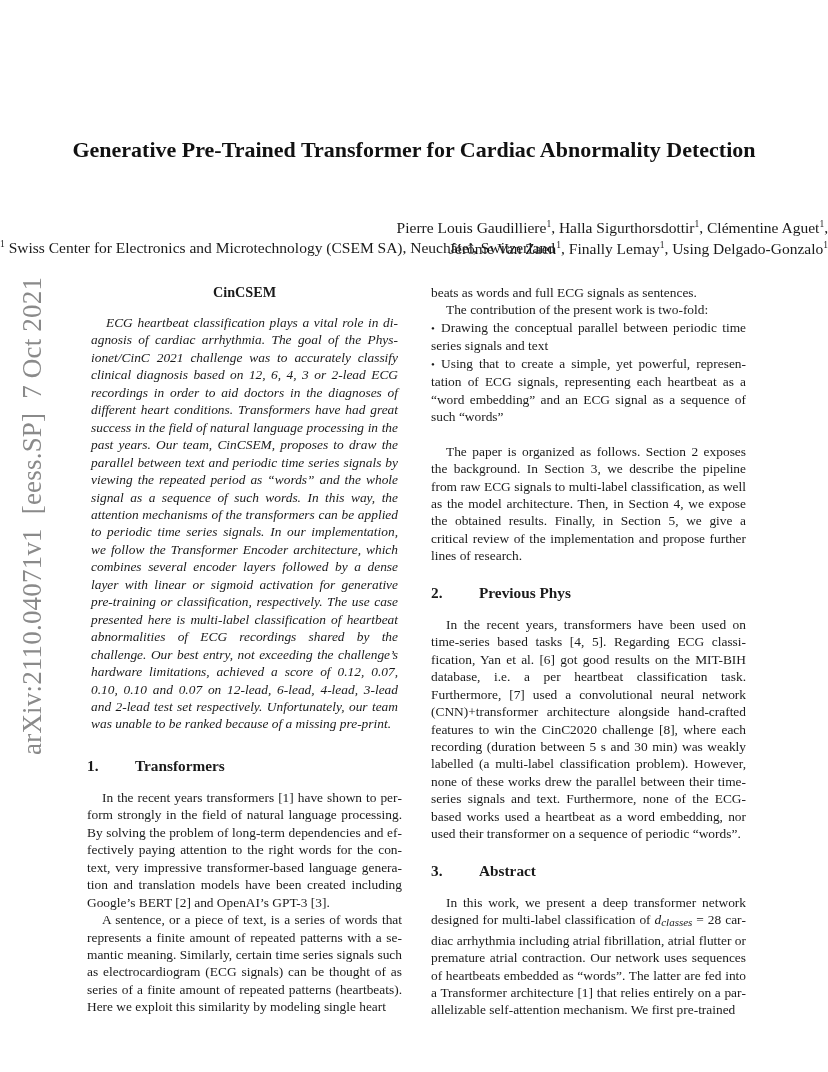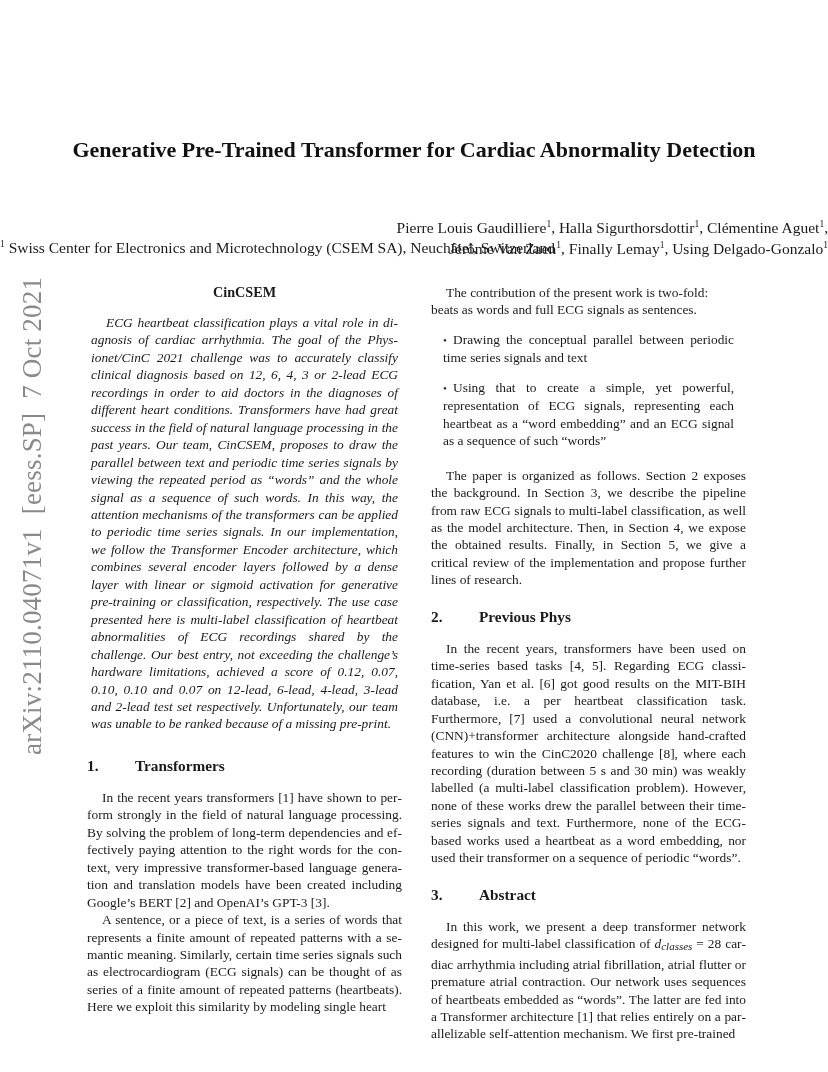--- a/index.html
+++ b/index.html
@@ -107,21 +107,21 @@
       width: 48px;
     }
     p.body {
       margin: 0;
       text-indent: 15px;
     }
     p.noindent {
       text-indent: 0;
     }
     .bullet {
-      margin: 12px;
+      margin: 0;
       text-indent: 0;
     }
     .bullet .dot {
       display: inline-block;
       width: 10px;
       font-size: 11px;
     }
     .math-sub {
       font-style: italic;
       font-size: 11px;
@@ -154,22 +154,22 @@
 
   <div class="section-heading" style="margin-top: 23px; margin-bottom: 14px;">
     <span class="num">1.</span>
     <span>Transformers</span>
   </div>
   <p class="body">In the recent years transformers [1] have shown to per­form strongly in the field of natural language processing. By solving the problem of long-term dependencies and ef­fectively paying attention to the right words for the con­text, very impressive transformer-based language genera­tion and translation models have been created including Google’s BERT [2] and OpenAI’s GPT-3 [3].</p>
   <p class="body">A sentence, or a piece of text, is a series of words that represents a finite amount of repeated patterns with a se­mantic meaning. Similarly, certain time series signals such as electrocardiogram (ECG signals) can be thought of as series of a finite amount of repeated patterns (heartbeats). Here we exploit this similarity by modeling single heart­</p>
 </div>
 
 <div class="col col-right">
+  <p class="body noindent">beats as words and full ECG signals as sentences.</p>
   <p class="body">The contribution of the present work is two-fold:</p>
-  <p class="body noindent">beats as words and full ECG signals as sentences.</p>
   <p class="bullet"><span class="dot">•</span><span>Drawing the conceptual parallel between periodic time series signals and text</span></p>
   <p class="bullet"><span class="dot">•</span><span>Using that to create a simple, yet powerful, represen­tation of ECG signals, representing each heartbeat as a “word embedding” and an ECG signal as a sequence of such “words”</span></p>
   <p class="body" style="margin-top: 17px;">The paper is organized as follows. Section 2 exposes the background.  In Section 3, we describe the pipeline from raw ECG signals to multi-label classification, as well as the model architecture. Then, in Section 4, we expose the obtained results.  Finally, in Section 5, we give a critical review of the implementation and propose further lines of research.</p>
 
   <div class="section-heading" style="margin-top: 18px; margin-bottom: 14px;">
     <span class="num">2.</span>
     <span>Previous Phys</span>
   </div>
   <p class="body">In the recent years, transformers have been used on time-series based tasks [4, 5].  Regarding ECG classi­fication, Yan et al. [6] got good results on the MIT-BIH database, i.e.  a per heartbeat classification task. Furthermore, [7] used a convolutional neural network (CNN)+transformer architecture alongside hand-crafted features to win the CinC2020 challenge [8], where each recording (duration between 5 s and 30 min) was weakly labelled (a multi-label classification problem).  However, none of these works drew the parallel between their time-series signals and text.  Furthermore, none of the ECG-based works used a heartbeat as a word embedding, nor used their transformer on a sequence of periodic “words”.</p>
 

